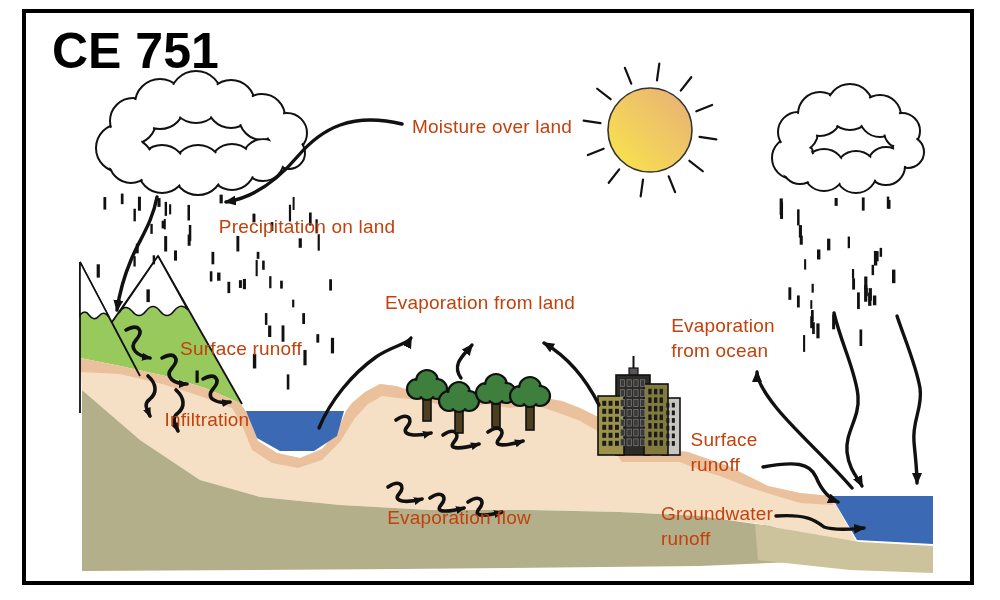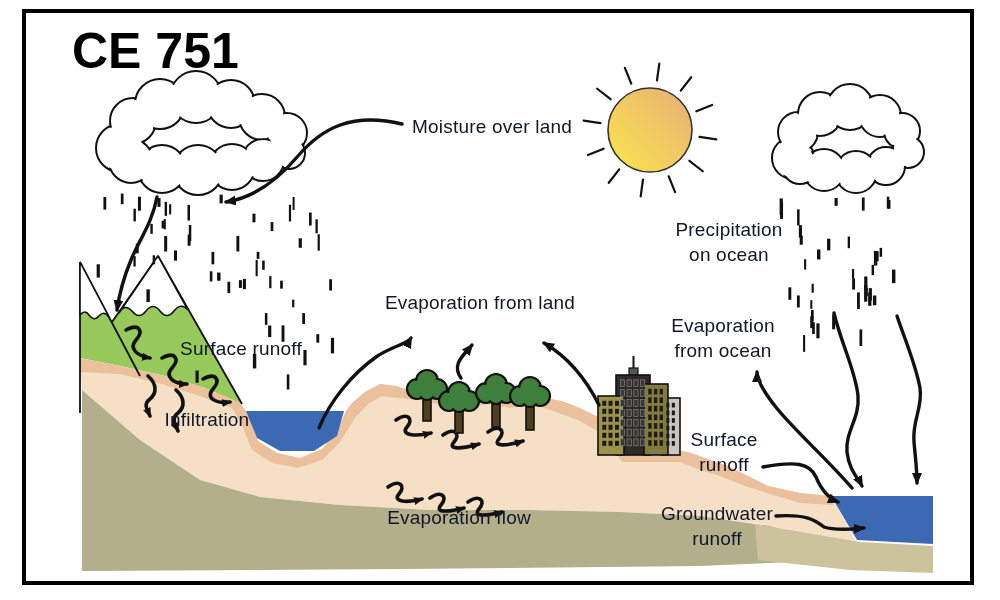--- a/index.html
+++ b/index.html
@@ -1,23 +1,23 @@
 <!DOCTYPE html>
 <html><head>
 <meta charset="utf-8">
 <style>
   html,body{margin:0;padding:0;background:#fff;}
   #stage{position:relative;width:1000px;height:600px;background:#fff;overflow:hidden;
          font-family:"Liberation Sans",sans-serif;}
   #scene{position:absolute;left:0;top:0;}
-  .lbl{position:absolute;transform:translateX(-50%);text-align:center;
-       font:19px/25px "Liberation Sans",sans-serif;color:#0f172a;
+  .lbl{position:absolute;transform:translateX(-50%);text-align:left;
+       font:19px/25px "Liberation Sans",sans-serif;color:#c2410c;
        white-space:pre-line;letter-spacing:.2px;}
   .title{position:absolute;left:52px;top:22px;font-family:"Liberation Sans",sans-serif;
-         font-weight:bold;font-size:50px;color:#000;margin-left:20px;}
+         font-weight:bold;font-size:50px;color:#000;}
 </style>
 </head>
 <body>
 
 <div id="stage">
 
 <svg id="scene" width="1000" height="600" viewBox="0 0 1000 600">
   <defs>
     <linearGradient id="sunGrad" x1="0" y1="1" x2="1" y2="0">
       <stop offset="0" stop-color="#fae74b"></stop>
@@ -387,22 +387,21 @@
     <path d="M852,488 C826,458 792,428 775,406 C764,392 757,380 757,372"></path>
     <path d="M834,313 C841,343 856,372 858,396 C860,418 845,432 847,452 C849,470 858,478 862,486"></path>
     <path d="M897,316 C905,340 916,365 920,388 C923,408 912,420 914,442 C916,464 917,470 917,483"></path>
     <path d="M763,467 C795,461 810,463 816,477 C821,489 828,498 838,502"></path>
     <path d="M776,516 C806,514 815,520 824,527 C836,531 852,529 864,528"></path>
   </g>
 </svg>
 
 <div class="title">CE 751</div>
 <div class="lbl" style="left:492px;top:114px">Moisture over land</div>
-<div class="lbl" style="left:729px;top:217px">Precipitation
-on ocean</div>
+<div class="lbl" style="left:307px;top:214px">Precipitation on land</div>
 <div class="lbl" style="left:480px;top:290px">Evaporation from land</div>
 <div class="lbl" style="left:723px;top:313px">Evaporation
 from ocean</div>
 <div class="lbl" style="left:241px;top:336px">Surface runoff</div>
 <div class="lbl" style="left:207px;top:407px">Infiltration</div>
 <div class="lbl" style="left:459px;top:505px">Evaporation flow</div>
 <div class="lbl" style="left:724px;top:427px">Surface
 runoff</div>
 <div class="lbl" style="left:717px;top:501px">Groundwater
 runoff</div>

